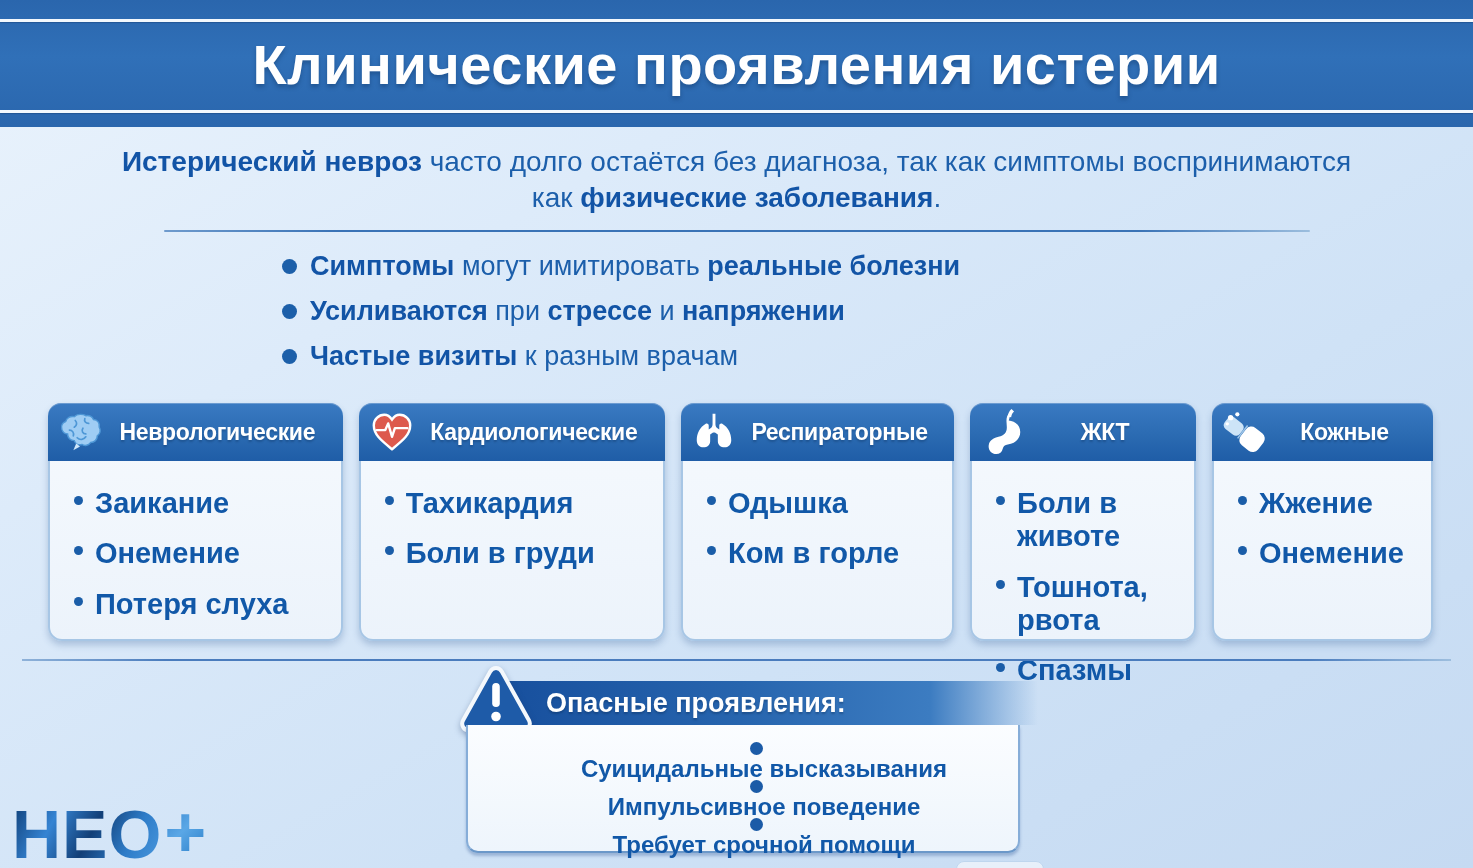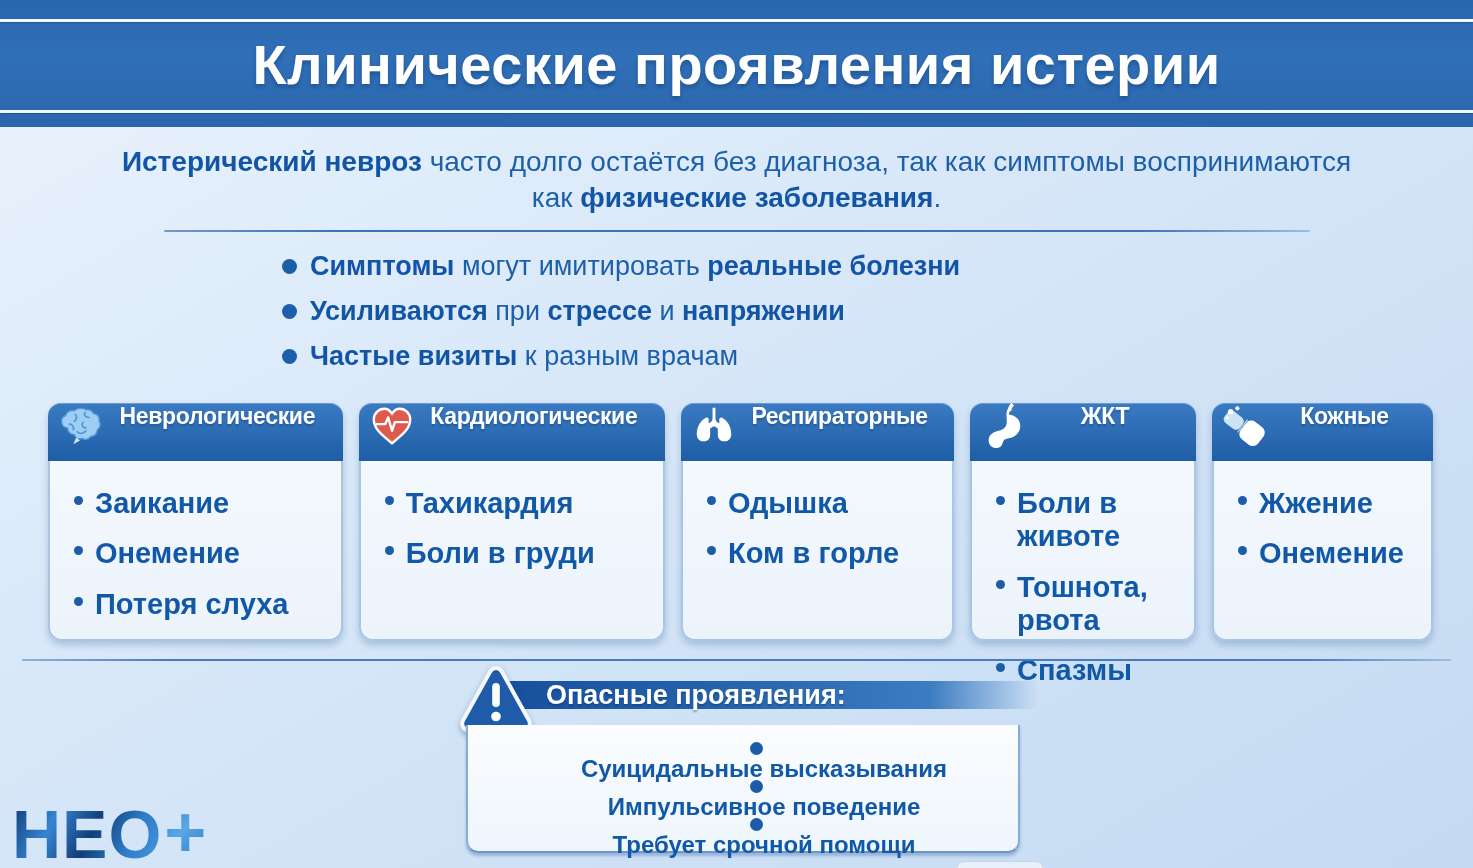--- a/index.html
+++ b/index.html
@@ -45,39 +45,39 @@
   .cards{position:absolute;left:48px;top:403px;width:1385px;display:flex;gap:16px;}
   .card{
     background:linear-gradient(180deg,#f6fafe 0%,#ecf3fb 100%);
     border:2px solid #a7c6e5;border-radius:14px;height:238px;box-sizing:border-box;
     box-shadow:0 4px 7px rgba(45,85,145,.28);
   }
   .card-0{width:300px;} .card-1{width:312px;} .card-2{width:278px;} .card-3{width:230px;} .card-4{width:225px;}
   .card-head{
     height:58px;margin:-2px -2px 0 -2px;border-radius:13px 13px 0 0;
     background:linear-gradient(180deg,#3a7ac2 0%,#2b6bb2 55%,#1f5da7 100%);
-    display:flex;align-items:flex-start;padding:0 12px 0 10px;box-sizing:border-box;
+    display:flex;align-items:center;padding:0 12px 0 10px;box-sizing:border-box;
     box-shadow:inset 0 1px 0 rgba(255,255,255,.25);
   }
   .card-icon{flex:none;width:46px;height:46px;display:flex;align-items:center;justify-content:center;}
   .card-icon svg{width:46px;height:46px;}
   .card-title{flex:1;text-align:center;color:#fff;font-weight:bold;font-size:23px;letter-spacing:-.3px;
     text-shadow:0 2px 2px rgba(10,40,80,.3);}
   .card-list{margin:0;padding:26px 10px 0 24px;list-style:none;}
   .card-list li{display:flex;align-items:flex-start;margin-bottom:17px;}
   .c-dot{width:9px;height:9px;border-radius:50%;background:#1a5da8;margin:9px 12px 0 0;flex:none;}
   .c-text{font-size:29px;font-weight:bold;color:#1158a8;line-height:1.15;white-space:pre-line;}
 
   
   .bottom-divider{position:absolute;left:22px;top:659px;width:1429px;height:2px;
     background:linear-gradient(90deg,#8fb2d9,#4a7cbd 10%,#4a7cbd 90%,#9dbede);}
 
   
   .danger-band{
-    position:absolute;left:498px;top:681px;width:540px;height:28px;
+    position:absolute;left:498px;top:681px;width:540px;height:44px;
     background:linear-gradient(90deg,#174f9d 0%,#2765ae 45%,#3c7cc1 80%,rgba(120,170,220,0) 100%);
     display:flex;align-items:center;
   }
   .danger-title{padding-left:48px;color:#fff;font-weight:bold;font-size:27px;text-shadow:0 2px 2px rgba(10,40,80,.35);}
   .danger-icon{position:absolute;left:458px;top:663px;width:76px;height:70px;filter:drop-shadow(0 3px 3px rgba(20,50,100,.35));}
   .danger-body{
     position:absolute;left:466px;top:725px;width:554px;height:128px;box-sizing:border-box;
     background:linear-gradient(180deg,#fbfdff 0%,#eef5fc 100%);
     border:2px solid #86add8;border-bottom-color:#6b98c9;border-radius:0 0 12px 12px;border-top:none;
     box-shadow:0 3px 3px rgba(55,95,155,.35);

